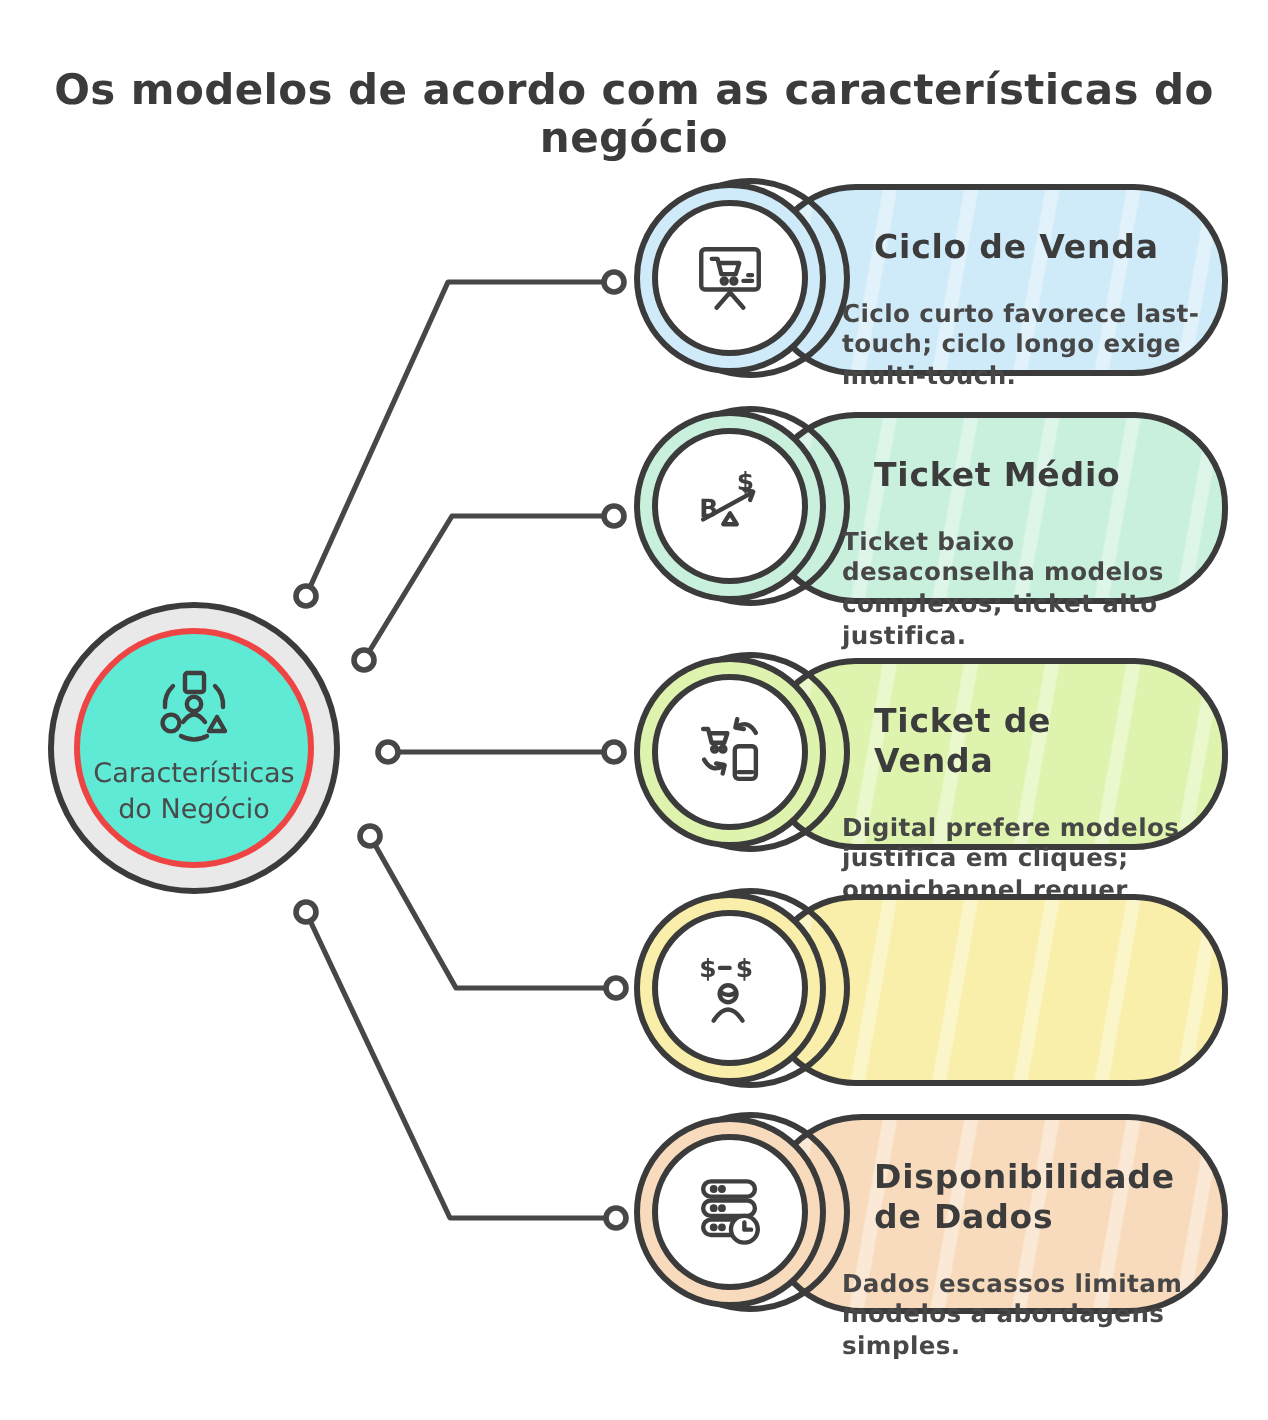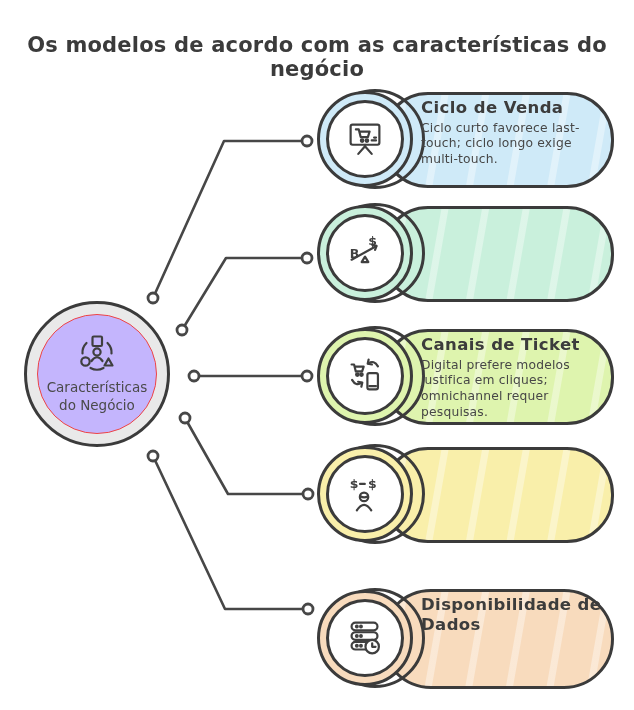--- a/index.html
+++ b/index.html
@@ -16,22 +16,22 @@
   
   .connectors { position:absolute; left:0; top:0; z-index:1; }
 
   
   .hub {
     position:absolute; left:24px; top:301px; width:140px; height:140px;
     border:3.5px solid #3b3b3b; border-radius:50%;
     background:#e9e9e9; z-index:2;
   }
   .hub-inner {
-    position:absolute; inset:10px; border:1px solid #ef4444; border-radius:50%;
-    background:#c4b5fd; display:flex; flex-direction:column;
+    position:absolute; inset:10px; border:3px solid #ef4444; border-radius:50%;
+    background:#5eead4; display:flex; flex-direction:column;
     align-items:center; justify-content:center;
   }
   .hub-label {
     width:118px; text-align:center; font-size:13.5px; line-height:1.3;
     color:#4a4a4a; margin-top:2px;
   }
 
   
   .card { position:absolute; left:317px; width:300px; height:96px; z-index:2; }
   .card .pill {
@@ -58,24 +58,24 @@
     border:3px solid #3b3b3b; border-radius:50%; background:#ddd;
   }
   .card.tall .icon-circle { top:2px; }
   .icon-circle-inner {
     position:absolute; inset:6px; border:3px solid #3b3b3b; border-radius:50%;
     background:#ffffff; display:grid; place-items:center;
   }
   .pill-content { position:absolute; left:104px; top:7px; right:12px; }
   .card-title {
     font-size:16.5px; line-height:1.2; font-weight:bold;
-    color:#3c3c3c; letter-spacing:.4px; margin:0;
+    color:#3c3c3c; letter-spacing:.4px; margin:16px;
   }
   .card-desc {
-    margin:3px 0 0 0; font-size:12.3px; line-height:1.27; font-weight:normal;
+    margin:3px 0 0 0; font-size:12.3px; line-height:1.27; font-weight:bold;
     color:#474747; letter-spacing:.2px;
   }
   svg.glyph { display:block; }
   svg.glyph * { vector-effect:non-scaling-stroke; }
   svg.glyph text { font-family:"DejaVu Sans","Liberation Sans",sans-serif; }
 </style>
 </head>
 <body>
 
 <div class="stage">
@@ -148,20 +148,24 @@
       <div class="icon-circle-inner">
         <svg class="glyph" width="46" height="46" viewBox="0 0 48 48" fill="none" stroke="#3f3f3f" stroke-width="2.2" stroke-linecap="round" stroke-linejoin="round">
           <path d="M10 31 L35.5 17"></path>
           <path d="M31.5 15.5 l4.6 1 l-1.6 4.3"></path>
           <path d="M20.5 33.5 L27.5 33.5 L24 27.8 Z"></path>
           <text x="8" y="29.5" font-size="13" font-weight="bold" fill="#3f3f3f" stroke="none">B</text>
           <text x="27.5" y="15.5" font-size="13" font-weight="bold" fill="#3f3f3f" stroke="none">$</text>
         </svg>
       </div>
     </div>
+    <div class="pill-content">
+      <h2 class="card-title">Ticket Médio</h2>
+      <p class="card-desc">Ticket baixo desaconselha modelos complexos; ticket alto justifica.</p>
+    </div>
   </div>
 
   <div class="card" style="top:328px">
     <div class="pill" style="background-color: rgb(222, 244, 174);"></div>
     <div class="cap-arc"></div>
     <div class="icon-circle" style="background-color: rgb(222, 244, 174);">
       <div class="icon-circle-inner">
         <svg class="glyph" width="46" height="46" viewBox="0 0 48 48" fill="none" stroke="#3f3f3f" stroke-width="2.2" stroke-linecap="round" stroke-linejoin="round">
           <path d="M10 12 h2.6 l1.8 7.2 h6.6 l1.6 -5 h-8.6"></path>
           <circle cx="16" cy="22.5" r="1.3"></circle>
@@ -169,21 +173,21 @@
           <rect x="26.5" y="21" width="11" height="17" rx="2"></rect>
           <path d="M28.5 34.5 h7"></path>
           <path d="M37.5 14 Q33.5 7 27.5 10.8"></path>
           <path d="M27.8 6.8 L26.8 11.2 L31.2 12"></path>
           <path d="M10.5 28 Q14.5 35 20.5 31.2"></path>
           <path d="M20.2 35.2 L21.2 30.8 L16.8 30"></path>
         </svg>
       </div>
     </div>
     <div class="pill-content">
-      <h2 class="card-title">Canais de Ticket</h2>
+      <h2 class="card-title">Ticket de Venda</h2>
       <p class="card-desc">Digital prefere modelos justifica em cliques; omnichannel requer pesquisas.</p>
     </div>
   </div>
 
   <div class="card" style="top:446px">
     <div class="pill" style="background-color: rgb(249, 239, 170);"></div>
     <div class="cap-arc"></div>
     <div class="icon-circle" style="background-color: rgb(249, 239, 170);">
       <div class="icon-circle-inner">
         <svg class="glyph" width="46" height="46" viewBox="0 0 48 48" fill="none" stroke="#3f3f3f" stroke-width="2.2" stroke-linecap="round" stroke-linejoin="round">
@@ -191,21 +195,21 @@
           <path d="M18.8 13.5 h5"></path>
           <text x="27" y="18" font-size="13" font-weight="bold" fill="#3f3f3f" stroke="none">$</text>
           <circle cx="23" cy="27" r="4.4"></circle>
           <path d="M19.2 26.2 q3.6 2.6 7.4 0.4"></path>
           <path d="M15.5 41 q7.5 -11.5 15 0"></path>
         </svg>
       </div>
     </div>
   </div>
 
-  <div class="card tall" style="top:588px">
+  <div class="card tall" style="top:556px">
     <div class="pill" style="background-color: rgb(248, 219, 189);"></div>
     <div class="cap-arc"></div>
     <div class="icon-circle" style="background-color: rgb(248, 219, 189);">
       <div class="icon-circle-inner">
         <svg class="glyph" width="46" height="46" viewBox="0 0 48 48" fill="none" stroke="#3f3f3f" stroke-width="2.2" stroke-linecap="round" stroke-linejoin="round">
           <rect x="10" y="8" width="27" height="8" rx="4"></rect>
           <rect x="10" y="18" width="27" height="8" rx="4"></rect>
           <rect x="10" y="28" width="27" height="8" rx="4"></rect>
           <circle cx="15.5" cy="12" r="0.9" fill="#3f3f3f"></circle>
             <circle cx="19.8" cy="12" r="0.9" fill="#3f3f3f"></circle>
@@ -213,16 +217,17 @@
             <circle cx="19.8" cy="22" r="0.9" fill="#3f3f3f"></circle>
           <circle cx="15.5" cy="32" r="0.9" fill="#3f3f3f"></circle>
             <circle cx="19.8" cy="32" r="0.9" fill="#3f3f3f"></circle>
           <circle cx="31.5" cy="33" r="7" fill="#ffffff"></circle>
           <path d="M31.5 29.5 V33.2 H35"></path>
         </svg>
       </div>
     </div>
     <div class="pill-content">
       <h2 class="card-title">Disponibilidade de Dados</h2>
+      <p class="card-desc">Dados escassos limitam modelos a abordagens simples.</p>
     </div>
   </div>
 
 </div>
 
 </body></html>

